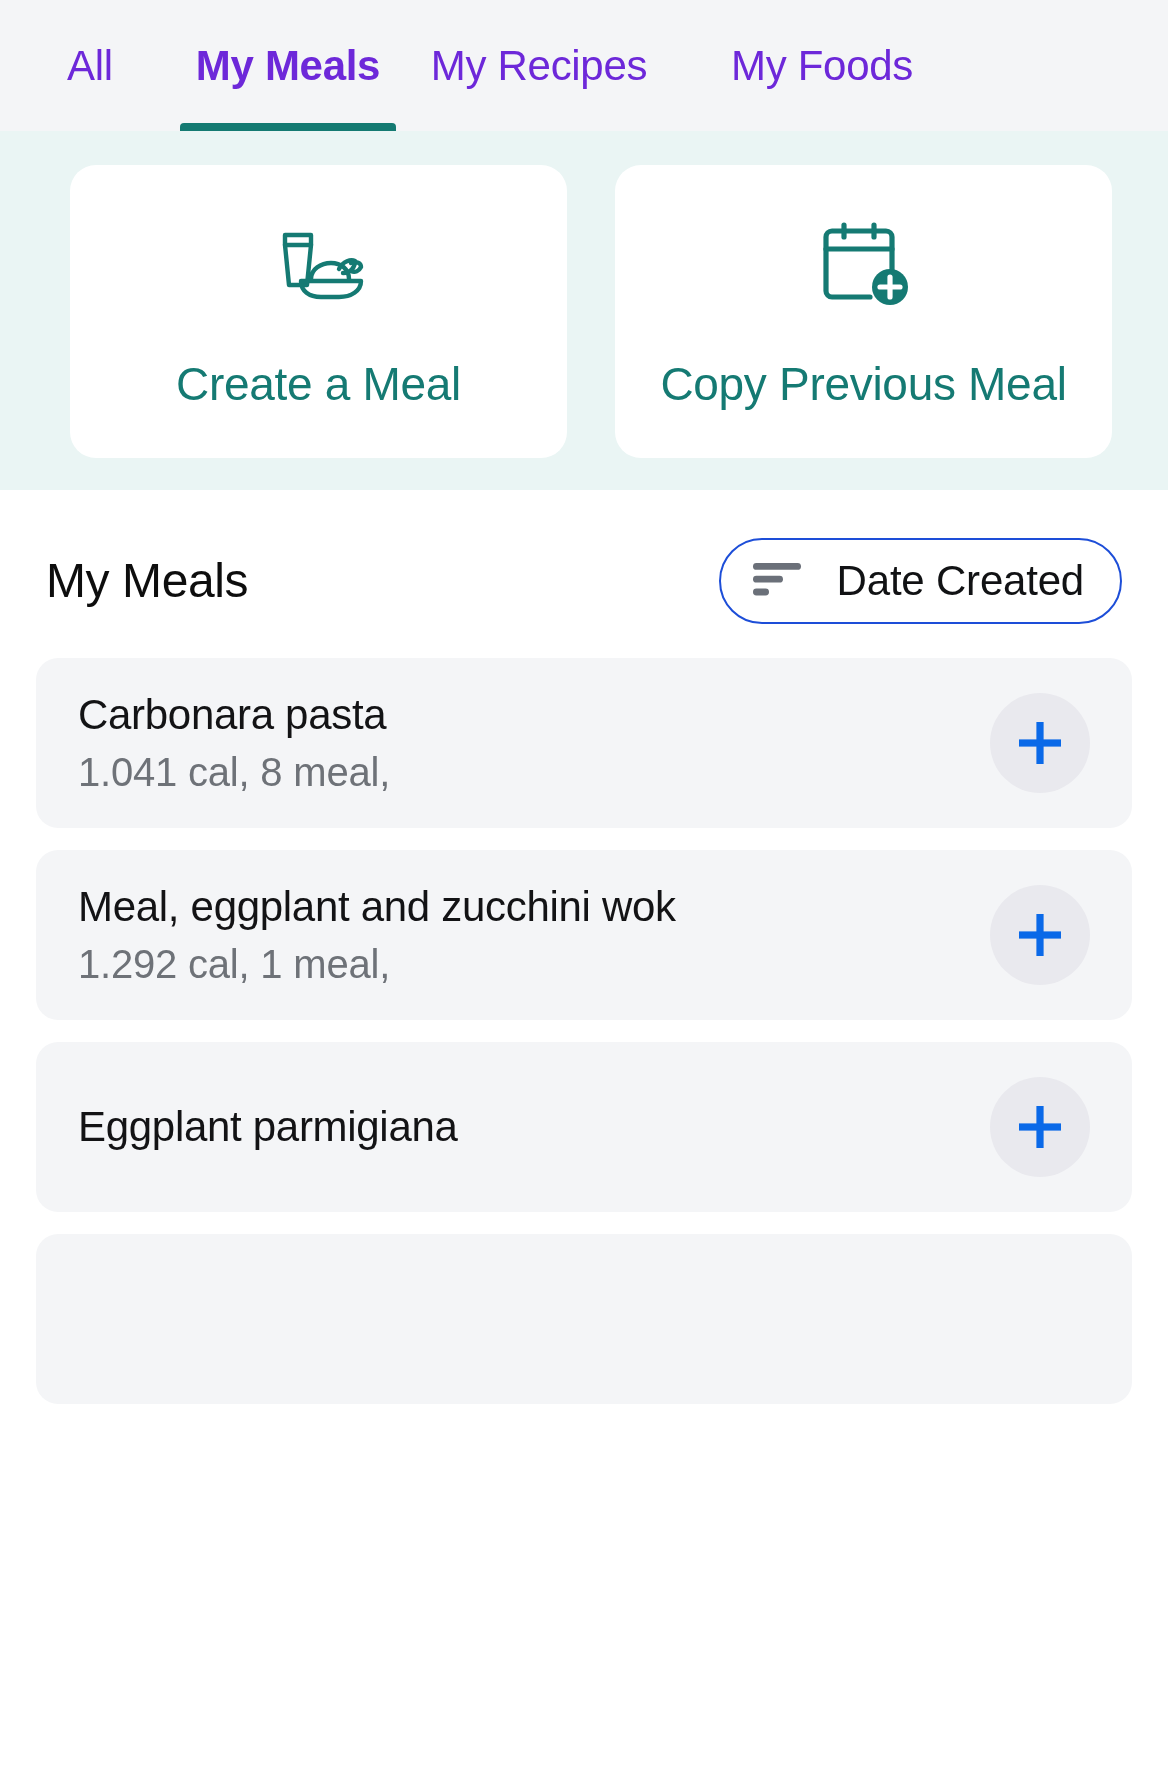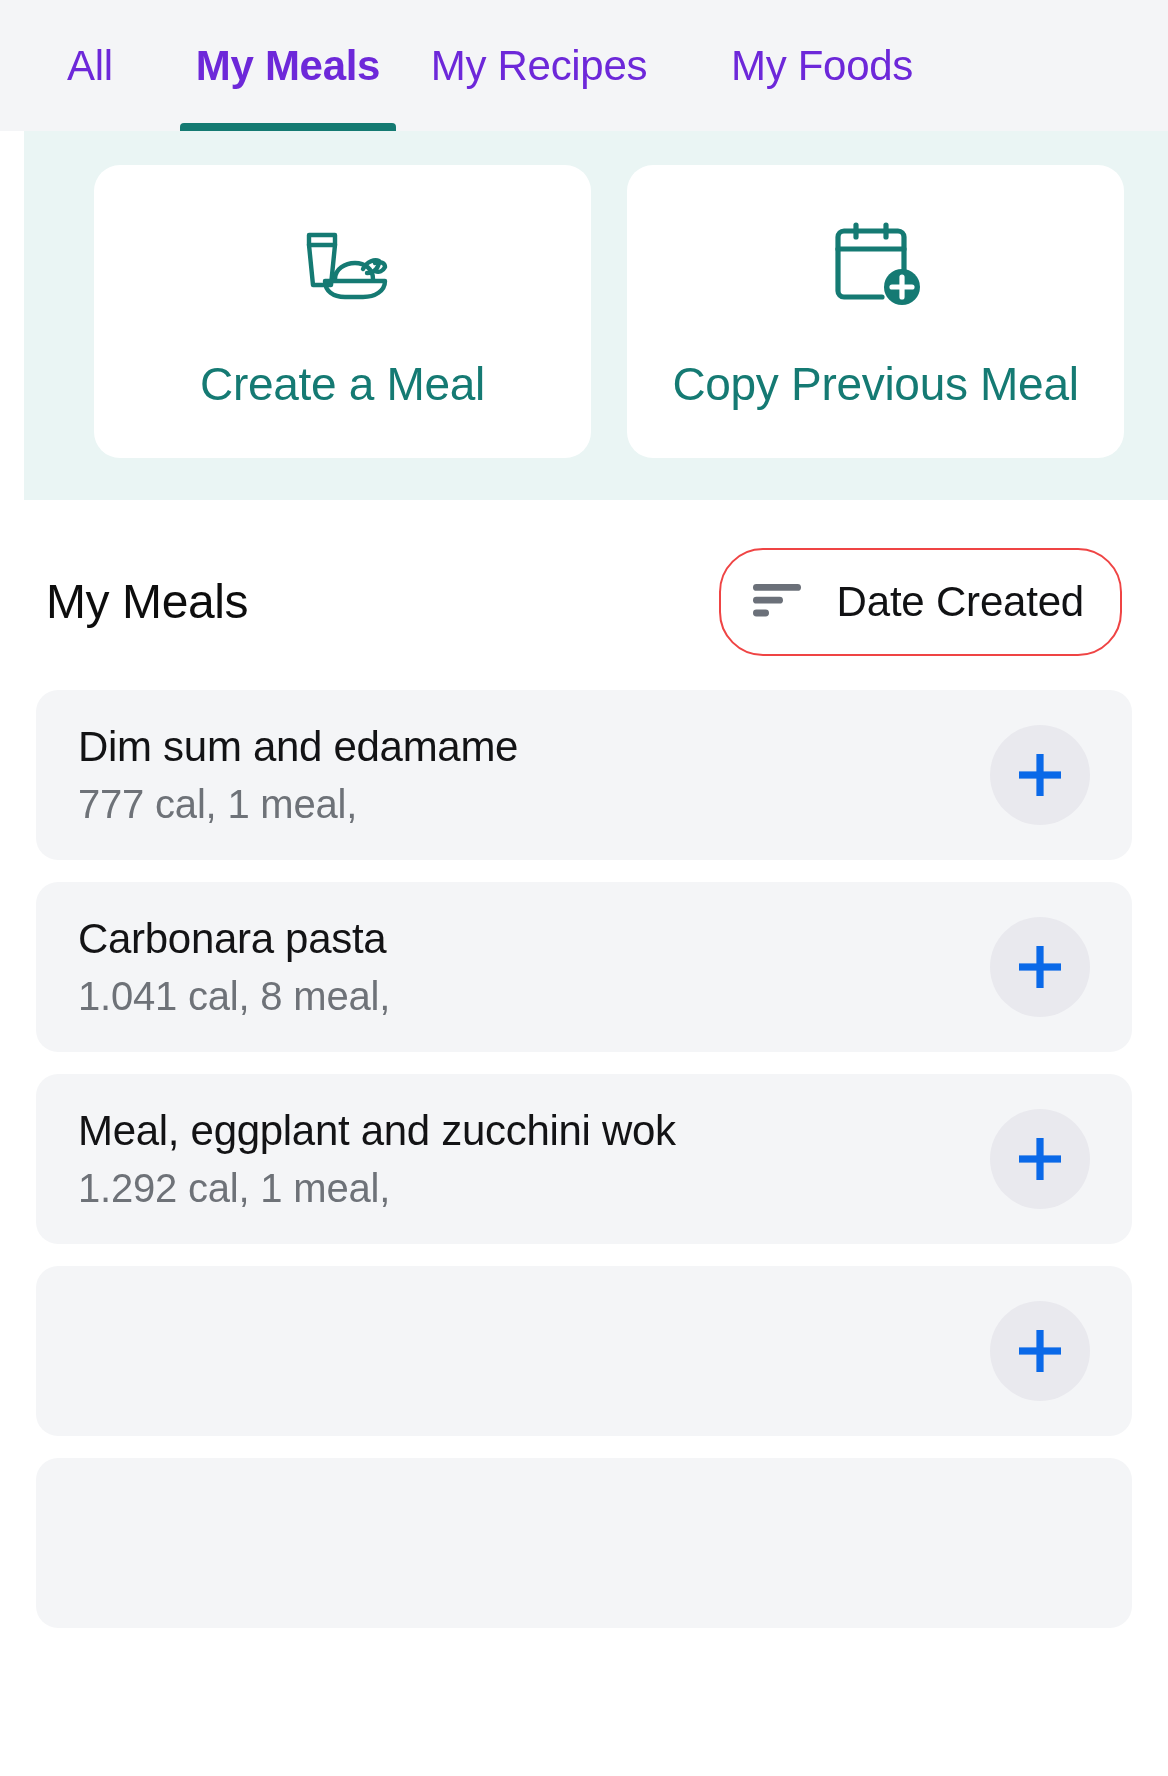--- a/index.html
+++ b/index.html
@@ -49,26 +49,25 @@
 
   
   .tab-all      { width:180px; }
   .tab-meals    { width:216px; }
   .tab-recipes  { width:286px; }
   .tab-foods    { width:280px; }
 
   
   .cards-band {
     background:#eaf5f4;
-    padding:34px 0 42px 0;
-    display:flex;
-    gap:36px;
+    padding:34px 0 32px 0;
+    display:flex;
+    gap:48px;
     padding-left:70px;
     padding-right:20px;
-    margin-left:24px;
   }
   .action-card {
     width:497px;
     height:293px;
     background:#ffffff;
     border-radius:26px;
     display:flex;
     flex-direction:column;
     align-items:center;
     justify-content:center;
@@ -95,23 +94,23 @@
   .section-title {
     font-size:48px;
     line-height:58px;
     color:#0d0d0d;
     letter-spacing:-0.4px;
   }
   .sort-chip {
     display:flex;
     align-items:center;
     gap:34px;
-    height:108px;
+    height:86px;
     padding:0 36px 0 30px;
-    border:2px solid #ef4444;
+    border:2px solid #1d4ed8;
     border-radius:44px;
     background:#ffffff;
     cursor:pointer;
   }
   .sort-label {
     font-size:42px;
     line-height:50px;
     color:#111214;
     letter-spacing:-0.2px;
     white-space:nowrap;
@@ -219,68 +218,57 @@
         <rect x="1" y="8.4" width="15" height="3.4" rx="1.7"></rect>
         <rect x="1" y="14.8" width="8" height="3.4" rx="1.7"></rect>
       </svg>
     </span>
     <span class="sort-label">Date Created</span>
   </div>
 </div>
 
 <div class="meal-list">
 
+
   <div class="meal-row">
     <div class="meal-texts">
-      <div class="meal-name">Dim sum and edamame</div>
-      <div class="meal-meta">777 cal, 1 meal,</div>
+      <div class="meal-name">Carbonara pasta</div>
+      <div class="meal-meta">1.041 cal, 8 meal,</div>
     </div>
     <div class="add-btn">
       <svg width="56" height="56" viewBox="0 0 28 28">
         <rect x="12.2" y="3.5" width="3.6" height="21" fill="#0a69e8"></rect>
         <rect x="3.5" y="12.2" width="21" height="3.6" fill="#0a69e8"></rect>
       </svg>
     </div>
   </div>
 
+
   <div class="meal-row">
     <div class="meal-texts">
-      <div class="meal-name">Carbonara pasta</div>
-      <div class="meal-meta">1.041 cal, 8 meal,</div>
+      <div class="meal-name">Meal, eggplant and zucchini wok</div>
+      <div class="meal-meta">1.292 cal, 1 meal,</div>
     </div>
     <div class="add-btn">
       <svg width="56" height="56" viewBox="0 0 28 28">
         <rect x="12.2" y="3.5" width="3.6" height="21" fill="#0a69e8"></rect>
         <rect x="3.5" y="12.2" width="21" height="3.6" fill="#0a69e8"></rect>
       </svg>
     </div>
   </div>
 
-
   <div class="meal-row">
     <div class="meal-texts">
-      <div class="meal-name">Meal, eggplant and zucchini wok</div>
-      <div class="meal-meta">1.292 cal, 1 meal,</div>
+      <div class="meal-name">Eggplant parmigiana</div>
     </div>
     <div class="add-btn">
       <svg width="56" height="56" viewBox="0 0 28 28">
         <rect x="12.2" y="3.5" width="3.6" height="21" fill="#0a69e8"></rect>
         <rect x="3.5" y="12.2" width="21" height="3.6" fill="#0a69e8"></rect>
       </svg>
     </div>
   </div>
 
   <div class="meal-row">
-    <div class="meal-texts">
-    </div>
-    <div class="add-btn">
-      <svg width="56" height="56" viewBox="0 0 28 28">
-        <rect x="12.2" y="3.5" width="3.6" height="21" fill="#0a69e8"></rect>
-        <rect x="3.5" y="12.2" width="21" height="3.6" fill="#0a69e8"></rect>
-      </svg>
-    </div>
-  </div>
-
-  <div class="meal-row">
     <div class="meal-texts"></div>
   </div>
 
 </div>
 
 </body></html>

